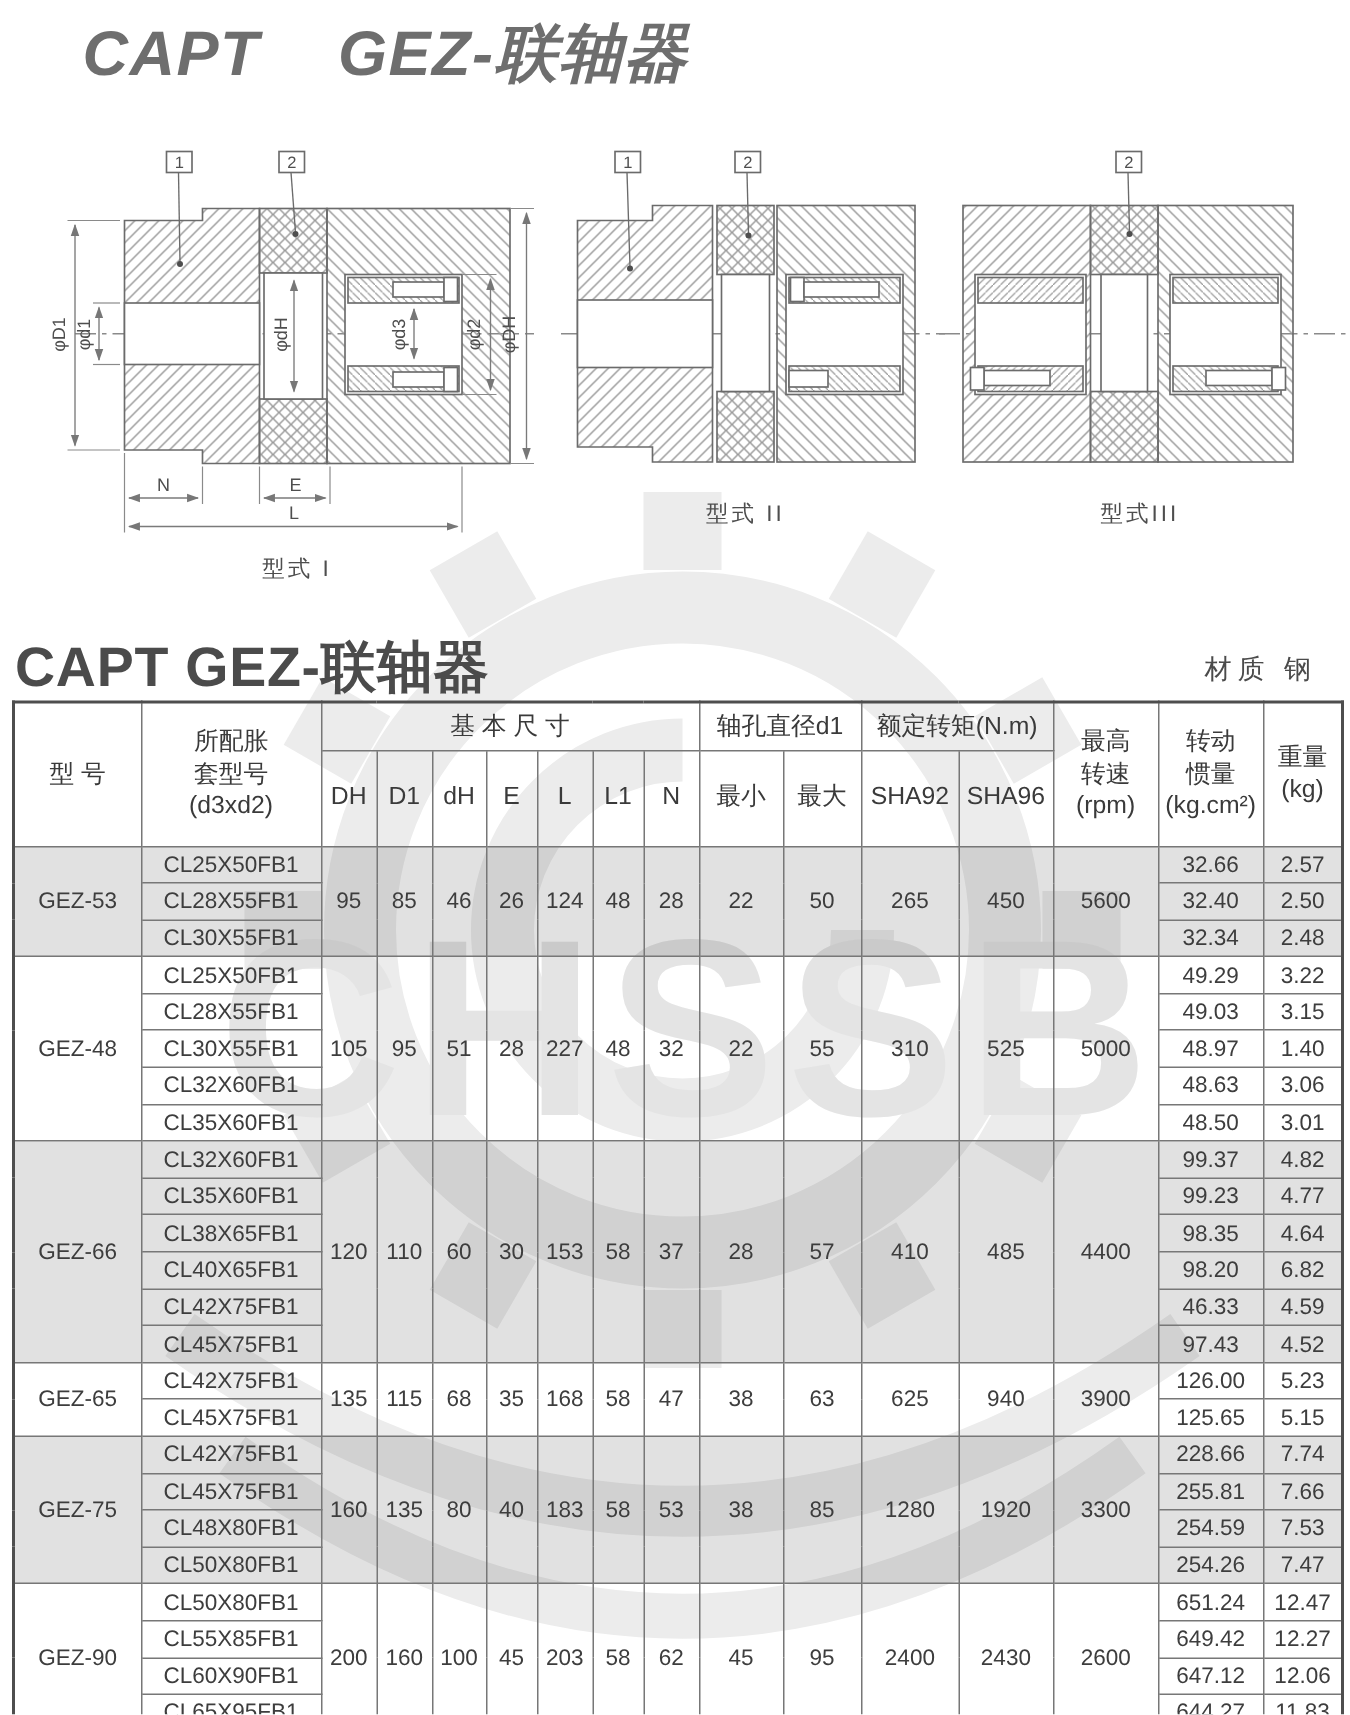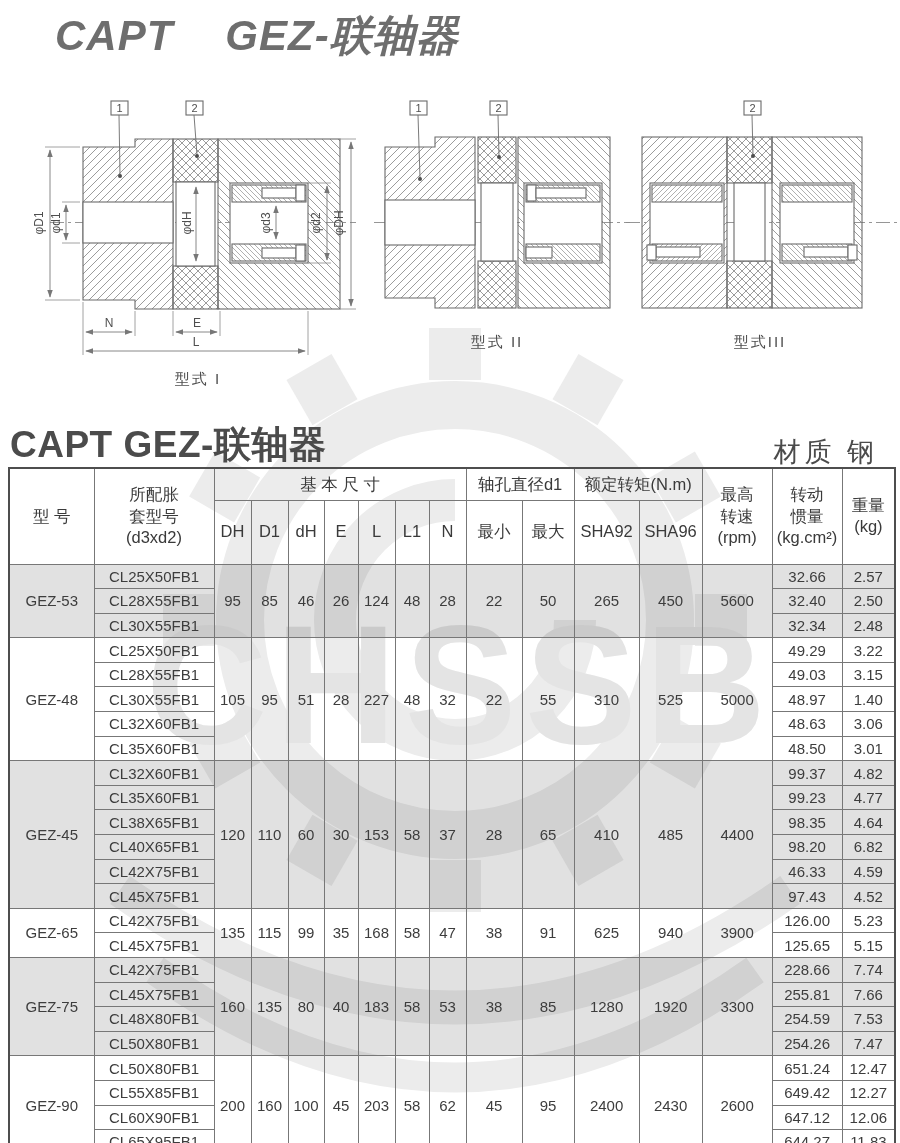--- a/index.html
+++ b/index.html
@@ -17,21 +17,21 @@
     font-style:italic; font-weight:bold; font-size:42px; color:#6e6e6e;
     letter-spacing:1px; white-space:nowrap;
   }
   #main-title .gap { display:inline-block; width:52px; }
   #section-title {
     position:absolute; left:10px; top:420px; z-index:2;
     font-weight:bold; font-size:37px; color:#4b4b4b; letter-spacing:0.5px;
   }
   #material-label {
     position:absolute; right:22px; top:434px; z-index:2;
-    font-size:27px; color:#4b4b4b; letter-spacing:4px;
+    font-size:18px; color:#4b4b4b; letter-spacing:4px;
   }
   
   .drawing { position:absolute; top:95px; z-index:1; }
   #drawing-1 { left:30px; }
   #drawing-2 { left:372px; }
   #drawing-3 { left:622px; }
   .part  { stroke:#6b6b6b; stroke-width:1.1; }
   .wfill { fill:#ffffff; stroke:#6b6b6b; stroke-width:1.1; }
   .cline { stroke:#8a8a8a; stroke-width:0.9; stroke-dasharray:14 4 3 4; fill:none; }
   .dim   { stroke:#7a7a7a; stroke-width:0.9; fill:none; }
@@ -332,31 +332,31 @@
             <td>CL32X60FB1</td>
             <td>48.63</td>
             <td>3.06</td>
           </tr>
           <tr>
             <td>CL35X60FB1</td>
             <td>48.50</td>
             <td>3.01</td>
           </tr>
           <tr class="shaded">
-            <td rowspan="6">GEZ-45</td>
+            <td rowspan="6">GEZ-66</td>
             <td>CL32X60FB1</td>
             <td rowspan="6">120</td>
             <td rowspan="6">110</td>
             <td rowspan="6">60</td>
             <td rowspan="6">30</td>
             <td rowspan="6">153</td>
             <td rowspan="6">58</td>
             <td rowspan="6">37</td>
             <td rowspan="6">28</td>
-            <td rowspan="6">65</td>
+            <td rowspan="6">57</td>
             <td rowspan="6">410</td>
             <td rowspan="6">485</td>
             <td rowspan="6">4400</td>
             <td>99.37</td>
             <td>4.82</td>
           </tr>
           <tr class="shaded">
             <td>CL35X60FB1</td>
             <td>99.23</td>
             <td>4.77</td>
@@ -379,27 +379,27 @@
           <tr class="shaded">
             <td>CL45X75FB1</td>
             <td>97.43</td>
             <td>4.52</td>
           </tr>
           <tr>
             <td rowspan="2">GEZ-65</td>
             <td>CL42X75FB1</td>
             <td rowspan="2">135</td>
             <td rowspan="2">115</td>
-            <td rowspan="2">99</td>
+            <td rowspan="2">68</td>
             <td rowspan="2">35</td>
             <td rowspan="2">168</td>
             <td rowspan="2">58</td>
             <td rowspan="2">47</td>
             <td rowspan="2">38</td>
-            <td rowspan="2">91</td>
+            <td rowspan="2">63</td>
             <td rowspan="2">625</td>
             <td rowspan="2">940</td>
             <td rowspan="2">3900</td>
             <td>126.00</td>
             <td>5.23</td>
           </tr>
           <tr>
             <td>CL45X75FB1</td>
             <td>125.65</td>
             <td>5.15</td>

